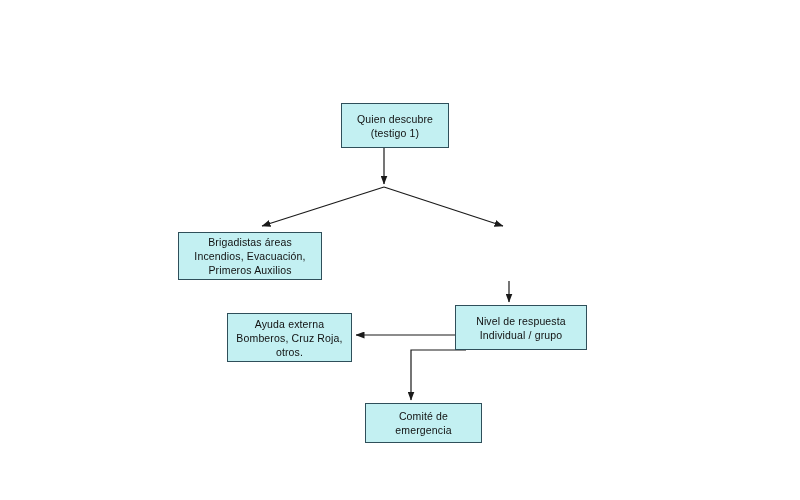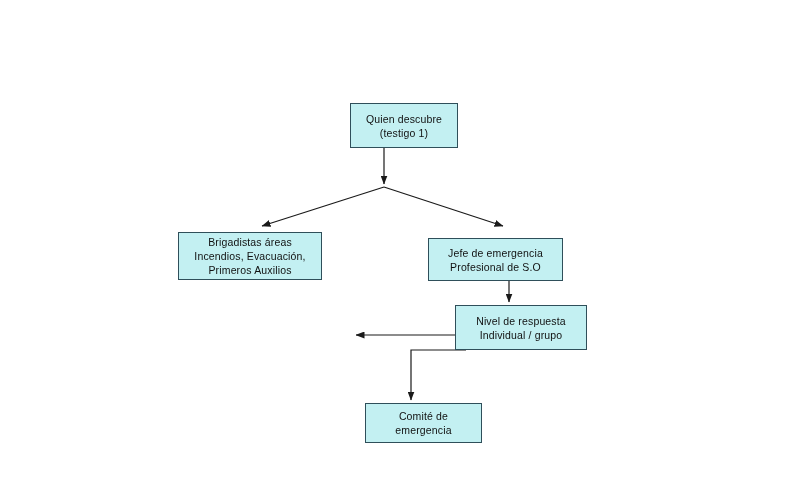--- a/index.html
+++ b/index.html
@@ -62,40 +62,41 @@
 
     <line x1="384" y1="187" x2="503" y2="226" stroke="#1a1a1a" stroke-width="1.2" marker-end="url(#arrowhead)"></line>
 
     <line x1="509" y1="281" x2="509" y2="302" stroke="#1a1a1a" stroke-width="1.2" marker-end="url(#arrowhead)"></line>
 
     <line x1="455" y1="335" x2="356" y2="335" stroke="#1a1a1a" stroke-width="1.2" marker-end="url(#arrowhead)"></line>
 
     <polyline points="466,350 411,350 411,400" fill="none" stroke="#1a1a1a" stroke-width="1.2" marker-end="url(#arrowhead)"></polyline>
   </svg>
 
-  <div class="node" style="left:350px; top:103px; width:108px; height:45px;">
+  <div class="node" style="left:341px; top:103px; width:108px; height:45px;">
     <span class="node-label">Quien descubre
 (testigo 1)</span>
   </div>
 
   <div class="node" style="left:178px; top:232px; width:144px; height:48px;">
     <span class="node-label">Brigadistas áreas
 Incendios, Evacuación,
 Primeros Auxilios</span>
   </div>
 
-  <div class="node" style="left:428px; top:238px; width:135px; height:43px;">
-    <span class="node-label">Jefe de emergencia
-Profesional de S.O</span>
-  </div>
 
   <div class="node" style="left:455px; top:305px; width:132px; height:45px;">
     <span class="node-label">Nivel de respuesta
 Individual / grupo</span>
   </div>
 
+  <div class="node" style="left:227px; top:313px; width:125px; height:49px;">
+    <span class="node-label">Ayuda externa
+Bomberos, Cruz Roja,
+otros.</span>
+  </div>
 
   <div class="node" style="left:353px; top:403px; width:117px; height:40px;margin-left:12px;">
     <span class="node-label">Comité de
 emergencia</span>
   </div>
 
 </div>
 
 </body></html>

